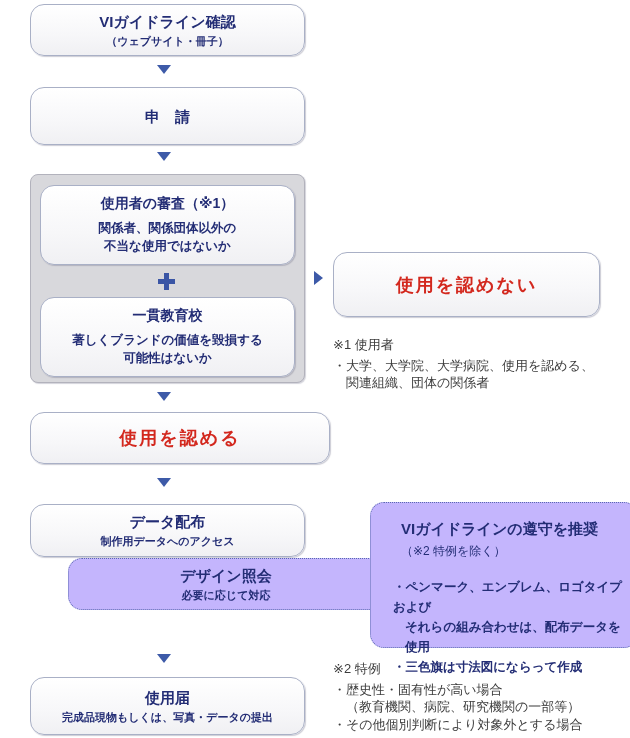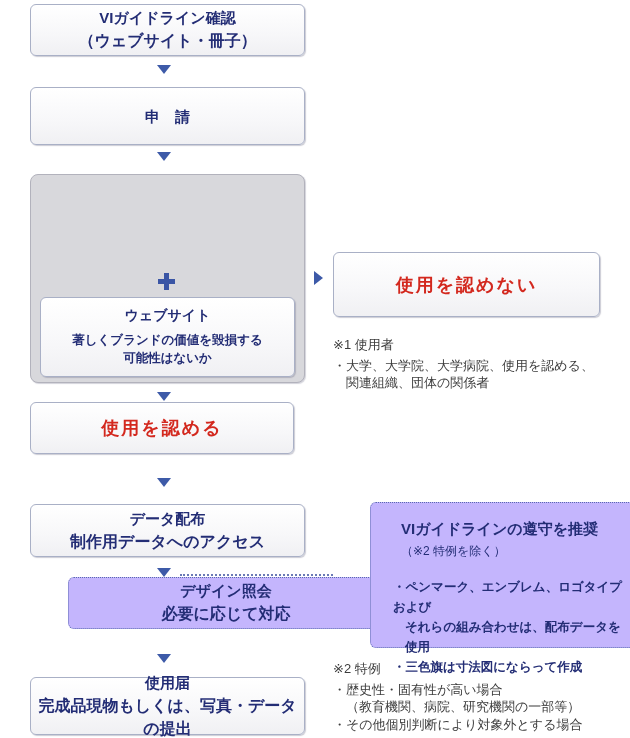--- a/index.html
+++ b/index.html
@@ -3,33 +3,33 @@
 <meta charset="utf-8">
 <style>
   html,body { margin:0; padding:0; background:#ffffff; }
   .canvas {
     position:relative; width:630px; height:738px; background:#ffffff;
     font-family:"Liberation Sans","DejaVu Sans",sans-serif; overflow:hidden;
   }
   .box {
     position:absolute; box-sizing:border-box;
     background:linear-gradient(180deg,#ffffff 0%,#f7f7f9 60%,#f0f0f3 100%);
-    border:1px solid #a9b0c6; border-radius:6px;
+    border:1px solid #a9b0c6; border-radius:14px;
     box-shadow:1px 1px 1px rgba(110,110,135,.35);
     display:flex; flex-direction:column; align-items:center; justify-content:center;
     text-align:center;
   }
   .dotted { border:1px dotted #5a6ab0; box-shadow:none; background:#c4b5fd;margin-left:37px; }
   .gray-panel {
     position:absolute; box-sizing:border-box; background:#d8d8dc;
     border:1px solid #b2b2bc; border-radius:8px;
     box-shadow:1px 1px 1px rgba(110,110,135,.3);
   }
   .box-title { font-size:15px; font-weight:bold; color:#232d75; line-height:1.4; }
-  .box-sub   { font-size:16px; font-weight:bold; color:#232d75; line-height:1.4; margin-top:2px; }
+  .box-sub   { font-size:11px; font-weight:bold; color:#232d75; line-height:1.4; margin-top:2px; }
   .rv-title  { font-size:14px; font-weight:bold; color:#232d75; line-height:1.4; }
   .rv-body   { font-size:12.5px; font-weight:bold; color:#232d75; line-height:1.5; margin-top:5px; }
   .red-title { font-size:18px; font-weight:bold; color:#d3281e; letter-spacing:2px; }
   .arr-down {
     position:absolute; width:0; height:0;
     border-left:7px solid transparent; border-right:7px solid transparent;
     border-top:9px solid #3d5aa8;
   }
   .arr-right {
     position:absolute; width:0; height:0;
@@ -63,61 +63,68 @@
   <div class="arr-down" style="left:157px;top:65px"></div>
 
   <div class="box" style="left:30px;top:87px;width:275px;height:58px">
     <div class="box-title">申　請</div>
   </div>
 
   <div class="arr-down" style="left:157px;top:152px"></div>
 
   <div class="gray-panel" style="left:30px;top:174px;width:275px;height:209px"></div>
 
+  <div class="box" style="left:40px;top:185px;width:255px;height:80px">
+    <div class="rv-title">使用者の審査（※1）</div>
+    <div class="rv-body">
+      <div>関係者、関係団体以外の</div>
+      <div>不当な使用ではないか</div>
+    </div>
+  </div>
 
   <div class="plus-icon" style="left:158px;top:273px"></div>
 
   <div class="box" style="left:40px;top:297px;width:255px;height:80px">
-    <div class="rv-title">ウェブサイト</div>
+    <div class="rv-title">一貫教育校</div>
     <div class="rv-body">
       <div>著しくブランドの価値を毀損する</div>
       <div>可能性はないか</div>
     </div>
   </div>
 
   <div class="arr-right" style="left:314px;top:271px"></div>
 
   <div class="box" style="left:333px;top:252px;width:267px;height:65px">
     <div class="red-title">使用を認めない</div>
   </div>
 
   <div class="note" style="left:333px;top:336px">
     <div class="note-heading">※1 使用者</div>
     <div>・大学、大学院、大学病院、使用を認める、</div>
     <div class="indent">関連組織、団体の関係者</div>
   </div>
 
   <div class="arr-down" style="left:157px;top:392px"></div>
 
-  <div class="box" style="left:30px;top:402px;width:264px;height:52px">
+  <div class="box" style="left:30px;top:412px;width:300px;height:52px">
     <div class="red-title">使用を認める</div>
   </div>
 
   <div class="arr-down" style="left:157px;top:478px"></div>
 
   <div class="box" style="left:30px;top:504px;width:275px;height:53px">
     <div class="box-title">データ配布</div>
     <div class="box-sub">制作用データへのアクセス</div>
   </div>
 
   <div class="arr-down" style="left:157px;top:568px"></div>
 
   <div class="connector" style="left:180px;top:574px;width:153px"></div>
 
-  <div class="box dotted" style="left:31px;top:577px;width:316px;height:52px">
+  <div class="box dotted" style="left:31px;top:558px;width:316px;height:52px">
     <div class="box-title">デザイン照会</div>
     <div class="box-sub">必要に応じて対応</div>
   </div>
 
   <div class="arr-down" style="left:157px;top:654px"></div>
 
   <div class="box" style="left:30px;top:677px;width:275px;height:58px">
     <div class="box-title">使用届</div>
     <div class="box-sub">完成品現物もしくは、写真・データの提出</div>
   </div>

